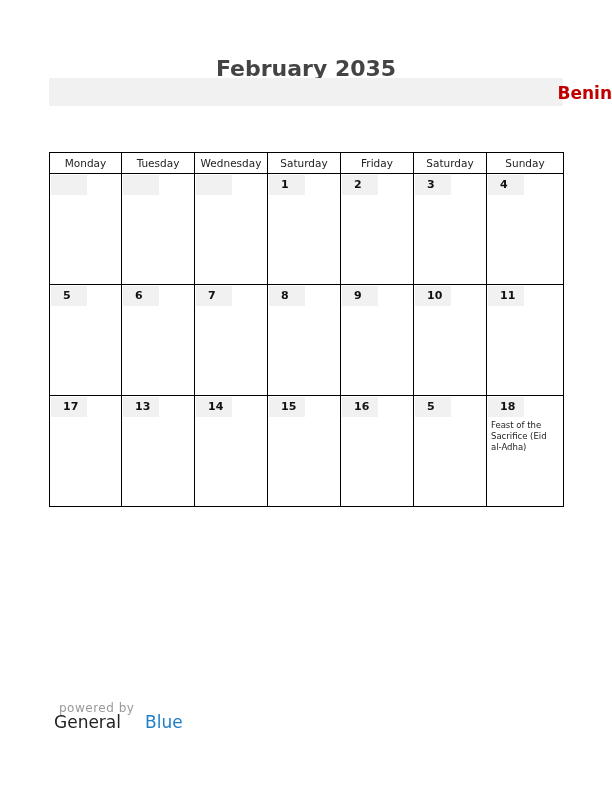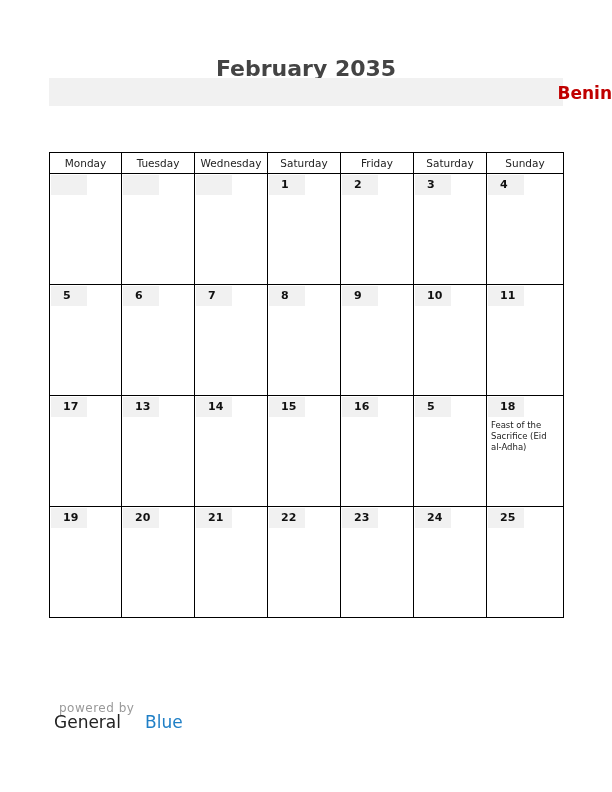--- a/index.html
+++ b/index.html
@@ -108,40 +108,17 @@
           <span class="dnum">16</span>
         </td>
         <td>
           <span class="dnum">5</span>
         </td>
         <td>
           <span class="dnum">18</span>
           <div class="event">Feast of the Sacrifice (Eid al-Adha)</div>
         </td>
       </tr>
-      <tr>
-        <td>
-          <span class="dnum">19</span>
-        </td>
-        <td>
-          <span class="dnum">20</span>
-        </td>
-        <td>
-          <span class="dnum">21</span>
-        </td>
-        <td>
-          <span class="dnum">22</span>
-        </td>
-        <td>
-          <span class="dnum">23</span>
-        </td>
-        <td>
-          <span class="dnum">24</span>
-        </td>
-        <td>
-          <span class="dnum">25</span>
-        </td>
-      </tr>
     </tbody>
 </table>
 
 <div class="powered">powered by</div>
 <div class="brand"><span>General</span><span class="blue">Blue</span></div>
 
 </body></html>

